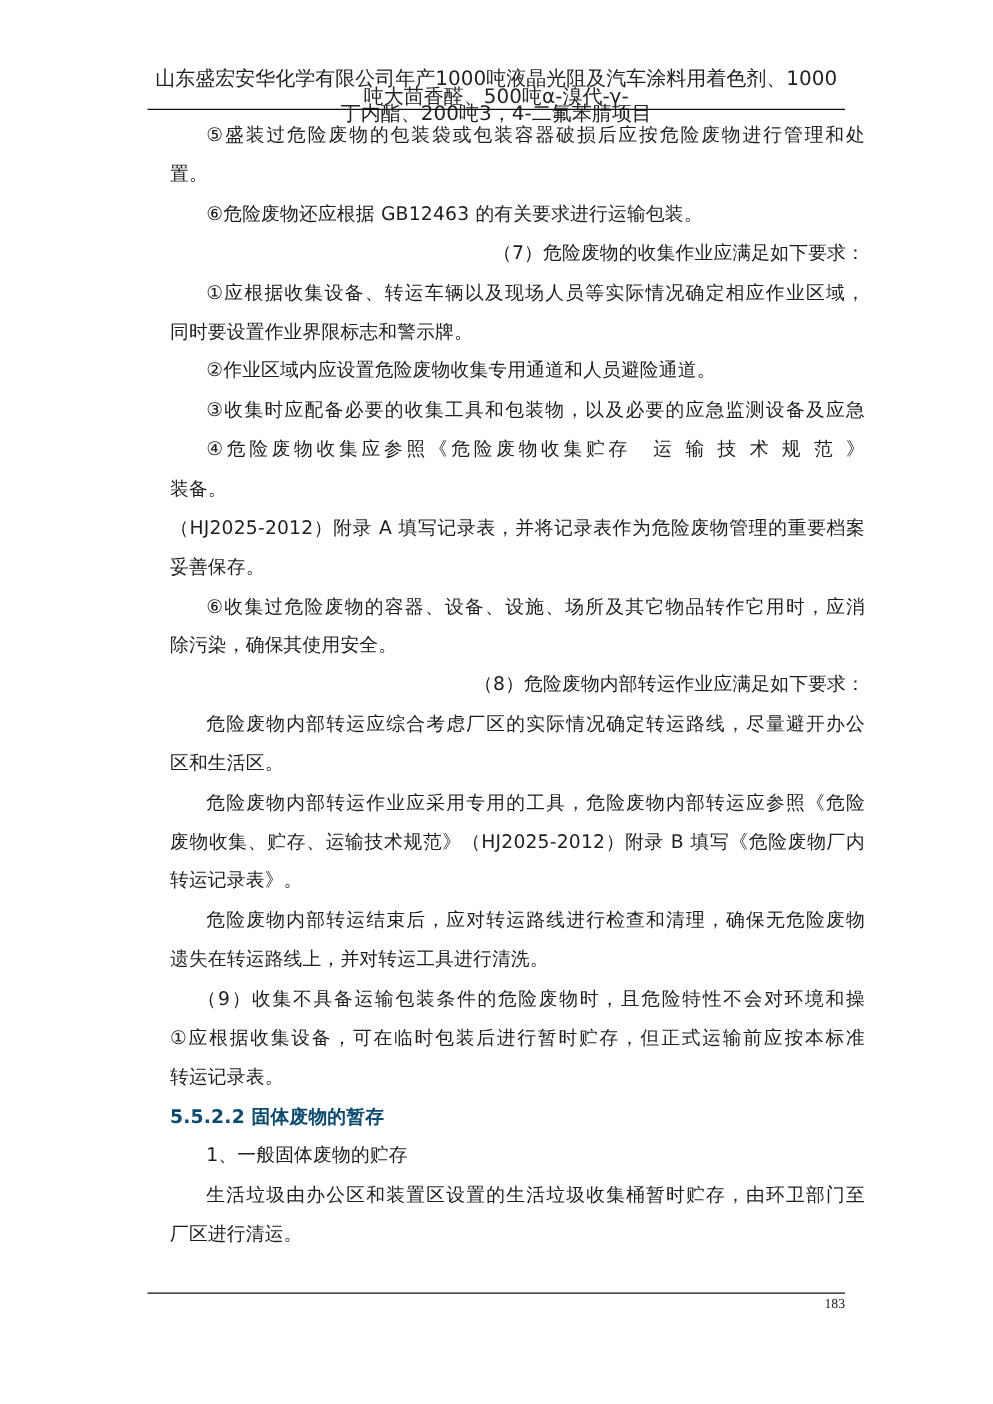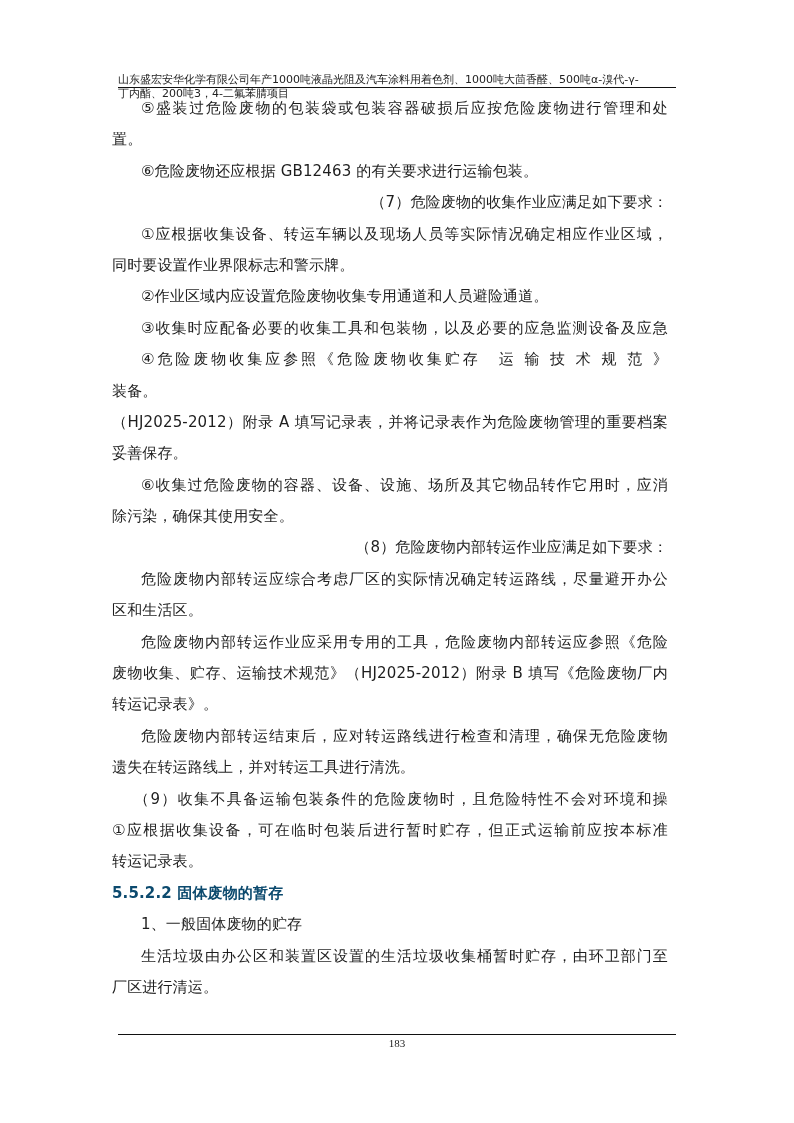--- a/index.html
+++ b/index.html
@@ -13,37 +13,37 @@
       position: relative;
       overflow: hidden;
       color: #1a1a1a;
       font-family: "DejaVu Serif", "Liberation Serif", serif;
     }
     .page-header {
       position: absolute;
       left: 118px;
       width: 558px;
       top: 56px;
-      font-size: 11px;
+      text-align: center;
+      font-size: 16px;
       line-height: 14px;
       color: #222;
       font-family: "DejaVu Sans", "Liberation Sans", sans-serif;
-      margin-top: 17px;
     }
     .header-rule {
       position: absolute;
       left: 118px;
       width: 558px;
       top: 87px;
       height: 0;
       border-top: 1.3px solid #111;
     }
     .content {
       position: absolute;
-      left: 112px;
+      left: 136px;
       width: 556px;
       top: 93px;
     }
     .line {
       font-size: 15px;
       line-height: 31.4px;
       height: 31.4px;
       white-space: nowrap;
       overflow: visible;
       letter-spacing: 0.15px;
@@ -67,21 +67,21 @@
       width: 558px;
       top: 1034px;
       height: 0;
       border-top: 1.3px solid #111;
     }
     .page-number {
       position: absolute;
       left: 118px;
       width: 558px;
       top: 1036px;
-      text-align: center;
+      text-align: right;
       font-size: 11px;
       line-height: 14px;
       color: #222;
       font-family: "Liberation Serif", "DejaVu Serif", serif;
     }
   </style>
 </head>
 <body>
 
 <div class="page-header">

